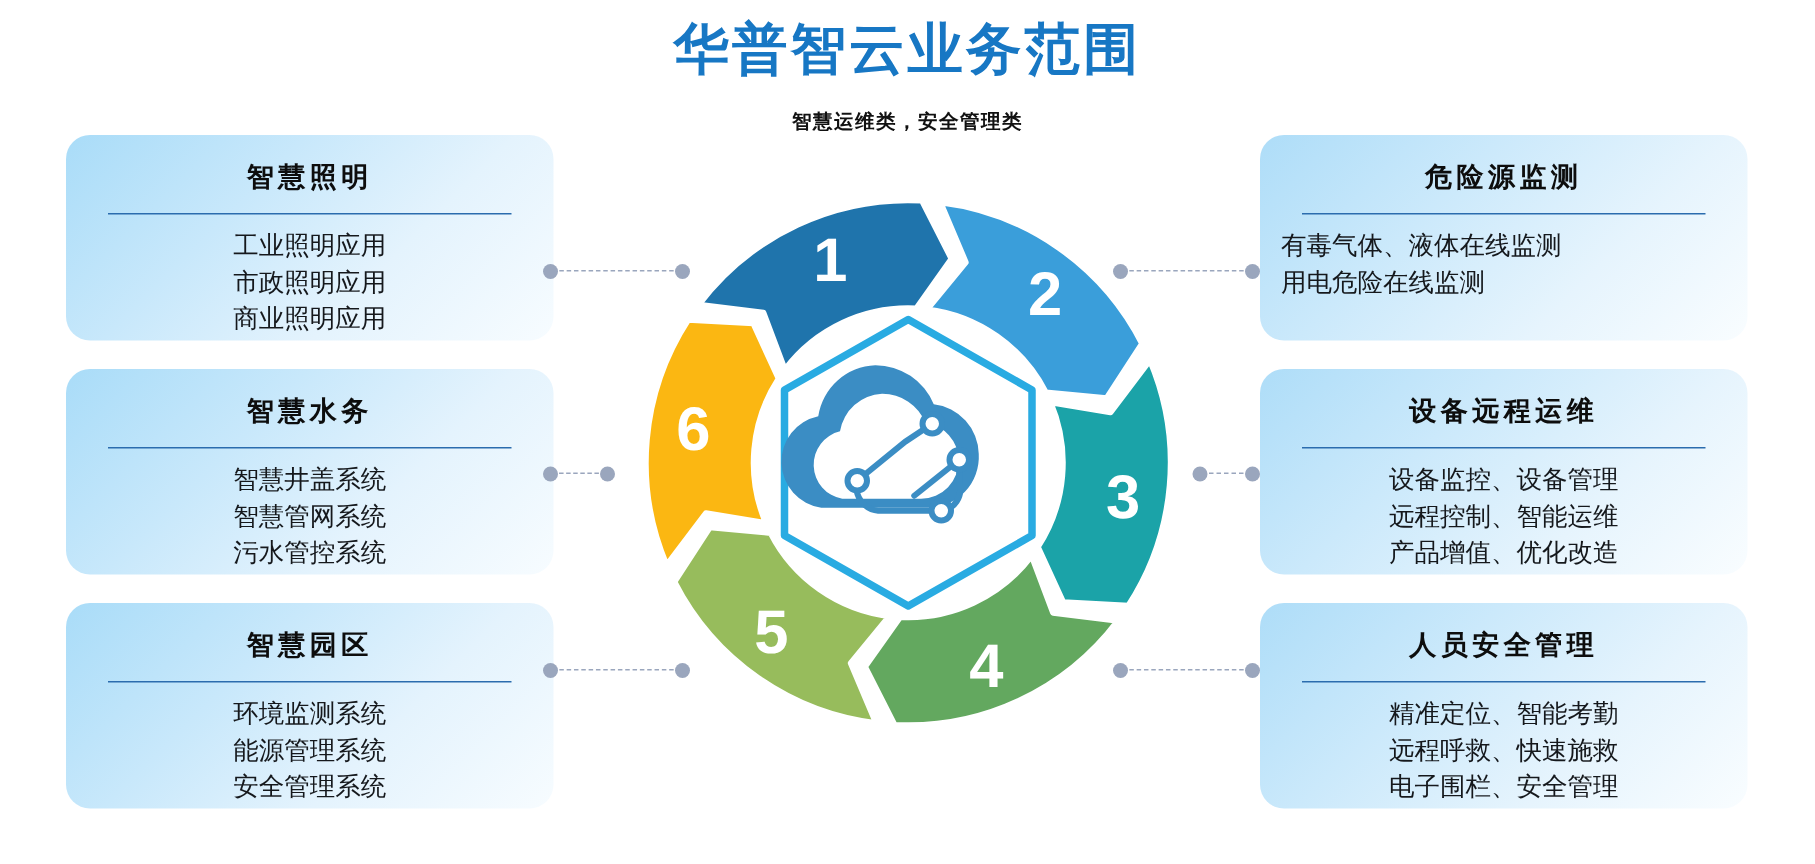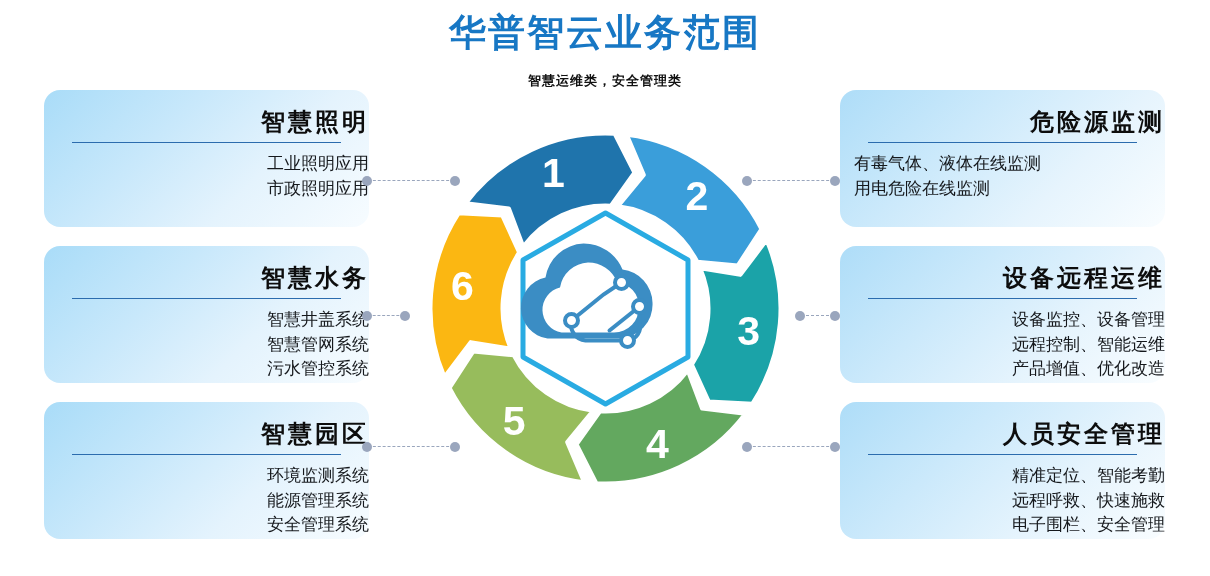--- a/index.html
+++ b/index.html
@@ -37,32 +37,32 @@
     border-radius:16px;
     background:linear-gradient(135deg,#a9dcf8 0%,#c8e8fb 35%,#e4f3fd 65%,#f7fcff 100%);
     box-sizing:border-box;
     padding:0;
   }
   .card.right{
     background:linear-gradient(135deg,#aeddf8 0%,#cbe9fb 35%,#e6f4fd 68%,#f9fdff 100%);
   }
   .card-head{
     position:absolute;left:0;right:0;top:16px;
-    text-align:right;
-    font-size:24px;font-weight:bold;letter-spacing:3px;
+    text-align:center;
+    font-size:18px;font-weight:bold;letter-spacing:3px;
     color:#0d0d0d;
     white-space:nowrap;
   }
   .card-rule{
     position:absolute;left:28px;right:28px;top:52px;
     height:0;border-top:1.4px solid #2b6cae;
   }
   .card-list{
     position:absolute;left:0;right:0;top:62px;
-    text-align:right;
+    text-align:center;
   }
   .card.right .card-list{}
   .card.right.wide .card-list{text-align:left;padding-left:14px;}
   .card-line{
     font-size:17px;line-height:24.5px;color:#15181c;
     white-space:nowrap;
   }
 
   
   .conn{position:absolute;height:10px;}
@@ -93,20 +93,21 @@
 
   <div class="title">华普智云业务范围</div>
   <div class="subtitle">智慧运维类，安全管理类</div>
 
   <div class="card" style="left:44px;top:90px;">
     <div class="card-head">智慧照明</div>
     <div class="card-rule"></div>
     <div class="card-list">
       <div class="card-line">工业照明应用</div>
       <div class="card-line">市政照明应用</div>
+      <div class="card-line">商业照明应用</div>
     </div>
   </div>
 
   <div class="card" style="left:44px;top:246px;">
     <div class="card-head">智慧水务</div>
     <div class="card-rule"></div>
     <div class="card-list">
       <div class="card-line">智慧井盖系统</div>
       <div class="card-line">智慧管网系统</div>
       <div class="card-line">污水管控系统</div>

